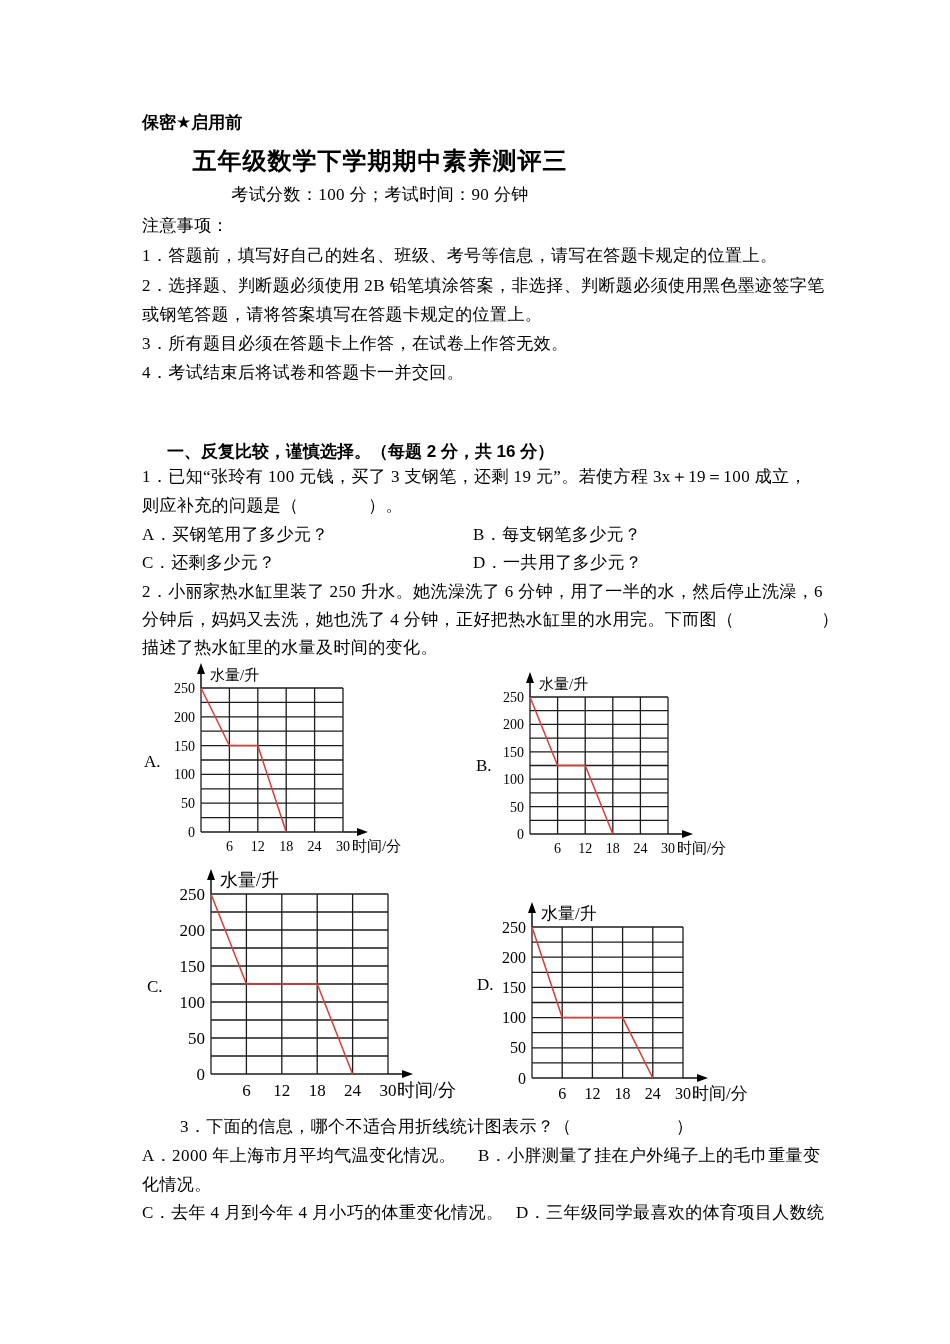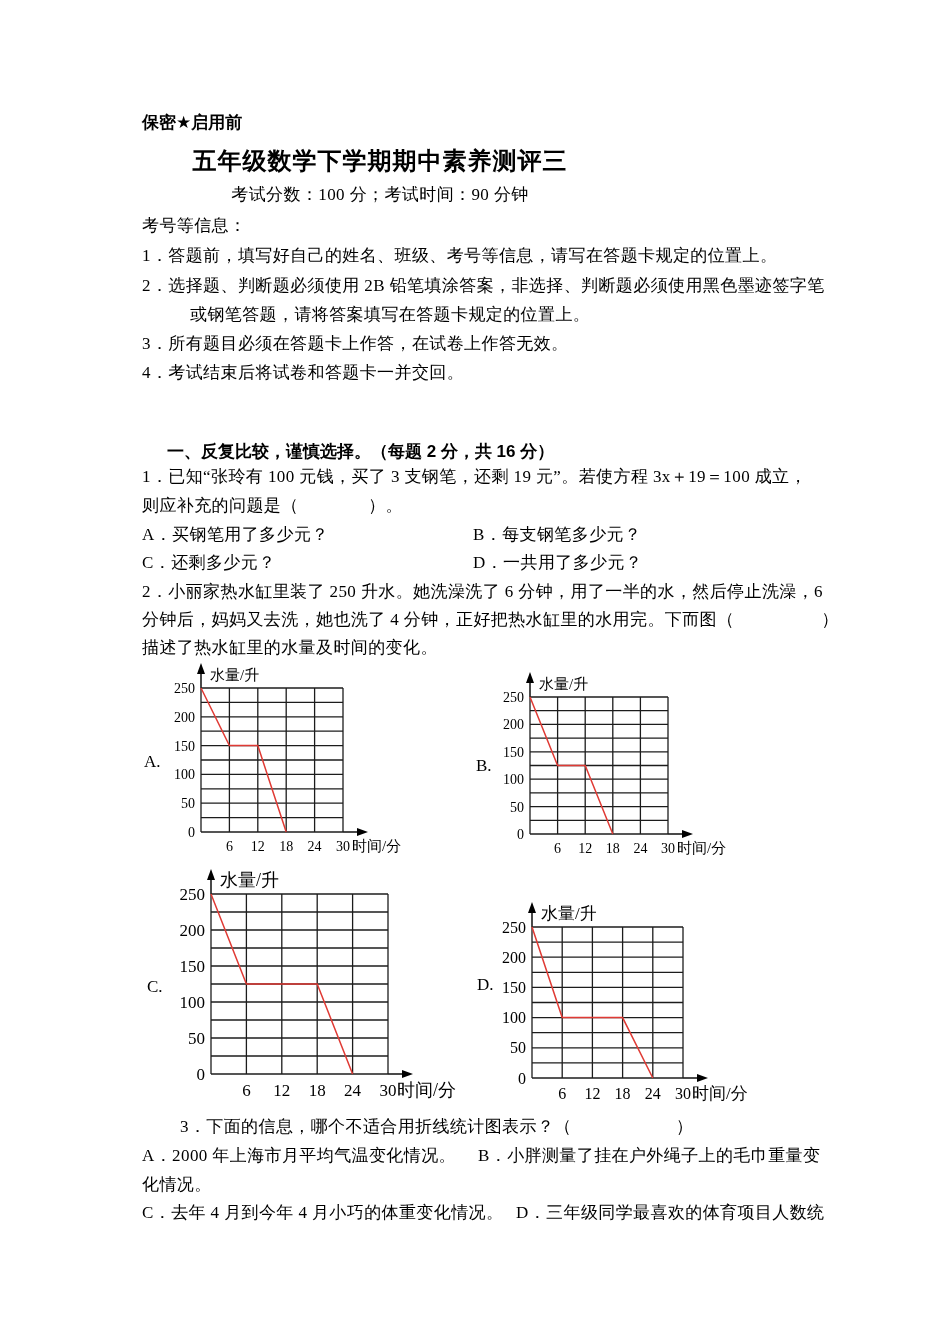--- a/index.html
+++ b/index.html
@@ -24,24 +24,24 @@
 </style>
 </head>
 <body>
 
 <div class="abs bold-sans" style="left:142px; top:111px; font-size:17px;">保密★启用前</div>
 
 <div class="abs bold-sans center" style="top:145px; font-size:24px; letter-spacing:1px;">五年级数学下学期期中素养测评三</div>
 
 <div class="abs center line" style="top:186px;">考试分数：100 分；考试时间：90 分钟</div>
 
-<div class="abs line" style="left:142px; top:217px;">考号等信息：</div>
+<div class="abs line" style="left:142px; top:217px;">注意事项：</div>
 <div class="abs line" style="left:142px; top:247px;">1．答题前，填写好自己的姓名、班级、考号等信息，请写在答题卡规定的位置上。</div>
 <div class="abs line" style="left:142px; top:277px;">2．选择题、判断题必须使用 2B 铅笔填涂答案，非选择、判断题必须使用黑色墨迹签字笔</div>
-<div class="abs line" style="left:142px; top:306px;margin-left:48px;">或钢笔答题，请将答案填写在答题卡规定的位置上。</div>
+<div class="abs line" style="left:142px; top:306px;">或钢笔答题，请将答案填写在答题卡规定的位置上。</div>
 <div class="abs line" style="left:142px; top:335px;">3．所有题目必须在答题卡上作答，在试卷上作答无效。</div>
 <div class="abs line" style="left:142px; top:364px;">4．考试结束后将试卷和答题卡一并交回。</div>
 
 <div class="abs bold-sans" style="left:142px; top:440px; font-size:17px;margin-left:25px;">一、反复比较，谨慎选择。（每题 2 分，共 16 分）</div>
 
 <div class="abs line" style="left:142px; top:468px;">1．已知“张玲有 100 元钱，买了 3 支钢笔，还剩 19 元”。若使方程 3x＋19＝100 成立，</div>
 <div class="abs line" style="left:142px; top:497px;">则应补充的问题是（　　　　）。</div>
 <div class="abs line" style="left:142px; top:526px;">A．买钢笔用了多少元？</div>
 <div class="abs line" style="left:473px; top:526px;">B．每支钢笔多少元？</div>
 <div class="abs line" style="left:142px; top:554px;">C．还剩多少元？</div>

